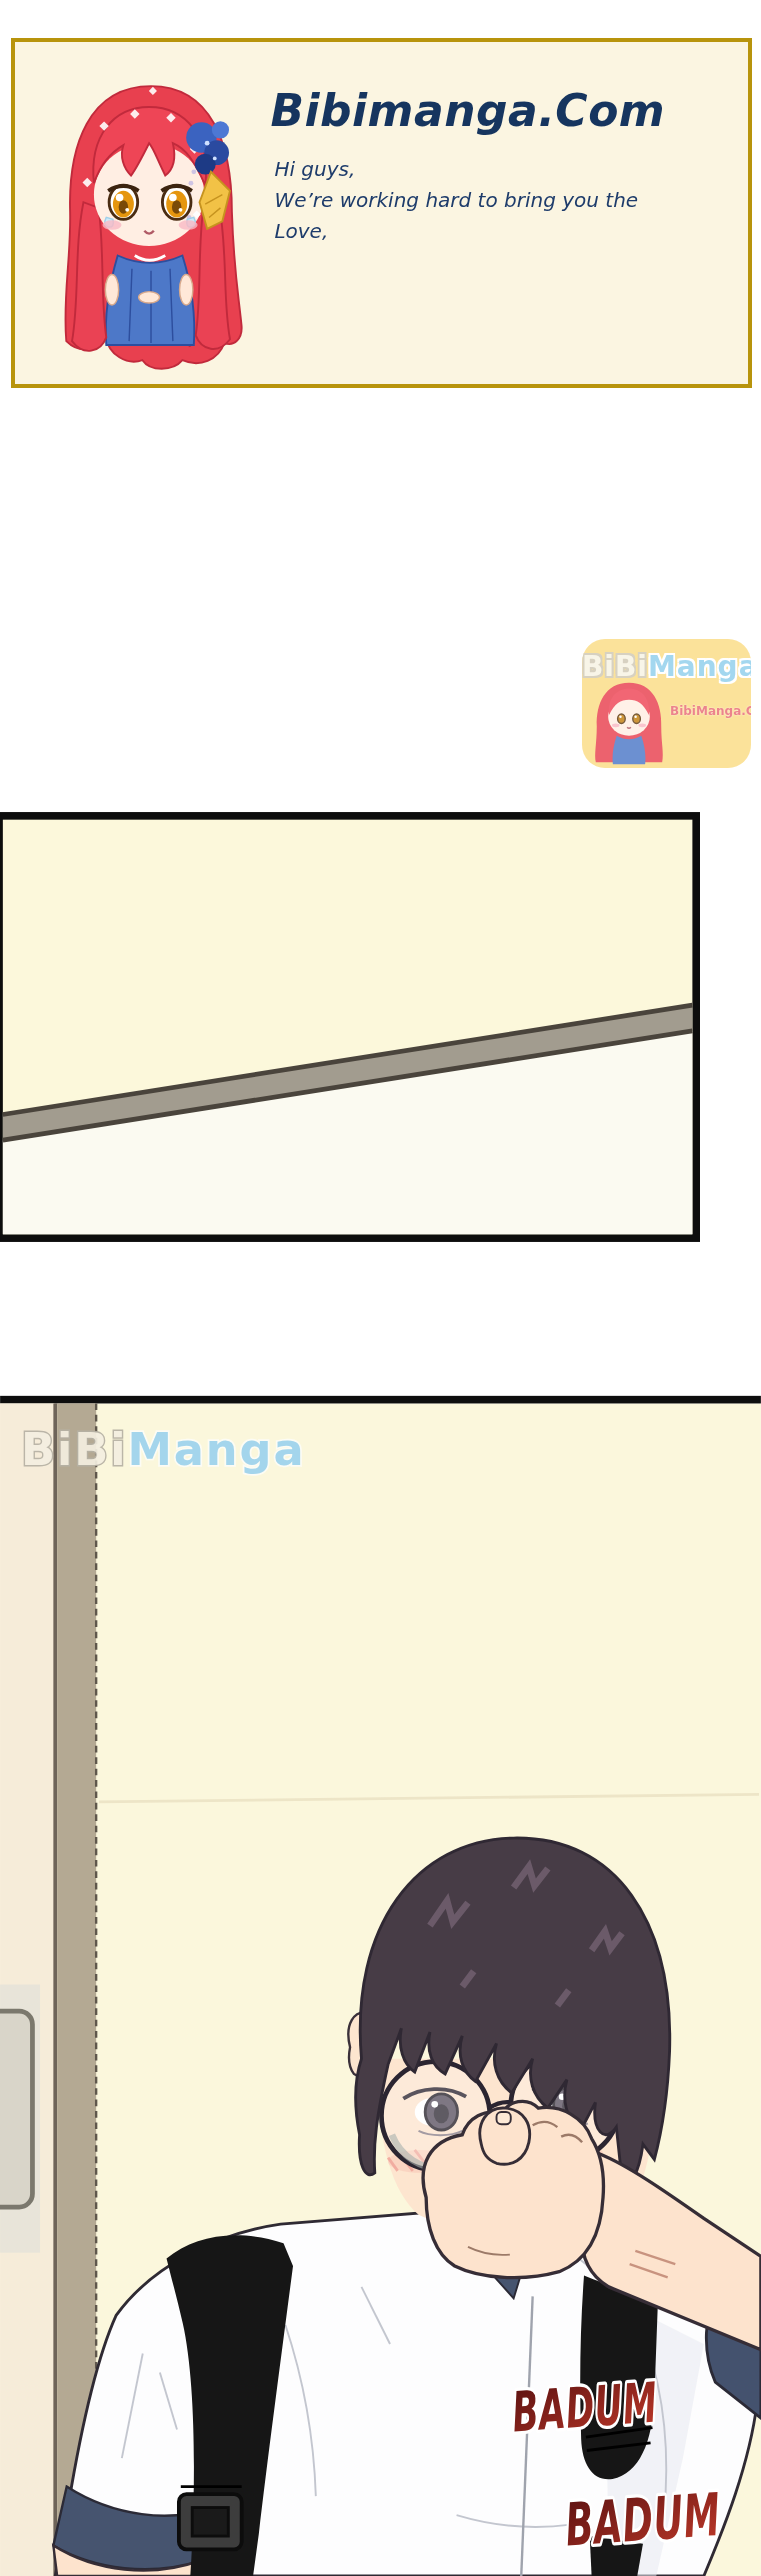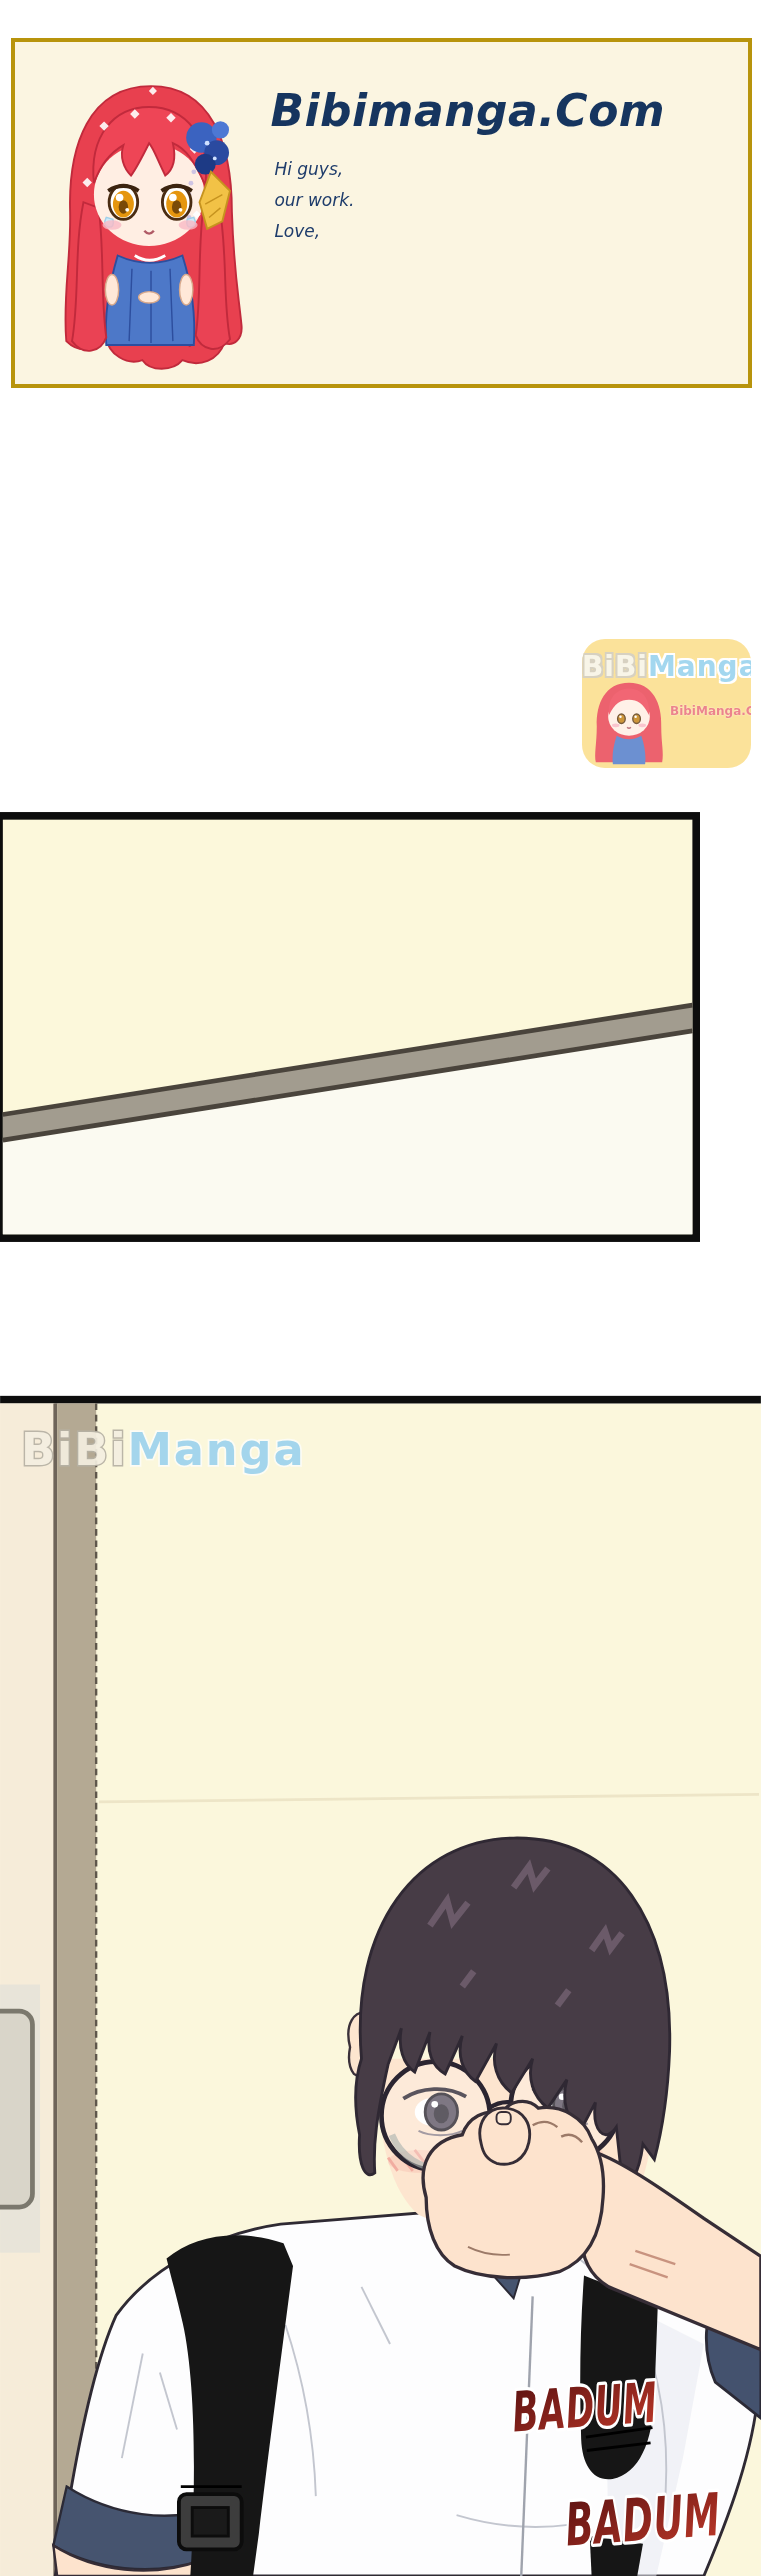--- a/index.html
+++ b/index.html
@@ -13,21 +13,21 @@
     background:#fbf5e1;border:4.8px solid #b8940c;box-sizing:border-box;
   }
   .avatar-wrap{position:absolute;left:36px;top:27px;width:200px;height:314px;}
   .site-title{
     position:absolute;left:255px;top:43px;
     font-size:44px;font-weight:bold;font-style:italic;color:#16355f;
     letter-spacing:0.5px;white-space:nowrap;
   }
   .welcome{
     position:absolute;left:259px;top:112px;width:468px;
-    font-size:17px;font-style:italic;color:#1e3c6b;line-height:31px;
+    font-size:20px;font-style:italic;color:#1e3c6b;line-height:31px;
     white-space:nowrap;
   }
   
   .sticker{
     position:absolute;left:582px;top:639px;width:169px;height:129px;
     background:#fbdc84;border-radius:23px;opacity:.82;overflow:hidden;
   }
   .sticker-brand{
     position:absolute;left:0;top:11.4px;width:100%;text-align:center;
     font-size:28px;font-weight:bold;letter-spacing:1px;white-space:nowrap;
@@ -119,21 +119,21 @@
       <path d="M58,156 q-4,8 2,10 q7,1 5,-8 Z" fill="#cfe9f7" stroke="#9fd0ea" stroke-width="1.5"></path>
       <path d="M150,156 q4,8 -2,10 q-7,1 -5,-8 Z" fill="#cfe9f7" stroke="#9fd0ea" stroke-width="1.5"></path>
       <ellipse cx="64" cy="164" rx="10" ry="5" fill="#f9b9c4" opacity="0.8"></ellipse>
       <ellipse cx="144" cy="164" rx="10" ry="5" fill="#f9b9c4" opacity="0.8"></ellipse>
       <path d="M98,170 Q103,176 108,170" stroke="#b05a66" stroke-width="2.5" fill="none"></path>
     </svg>
   </div>
   <div class="site-title">Bibimanga.Com</div>
   <div class="welcome">
     <div>Hi guys,</div>
-    <div>our work.</div>
+    <div>We’re working hard to bring you the</div>
     <div>Love,</div>
   </div>
 </div>
 
 <div class="sticker">
   <div class="sticker-brand">
     <span class="p1">BiBi</span><span class="p2">Manga</span>
   </div>
   <div class="sticker-chibi">
     <svg width="82" height="91" viewBox="0 0 86 96">

